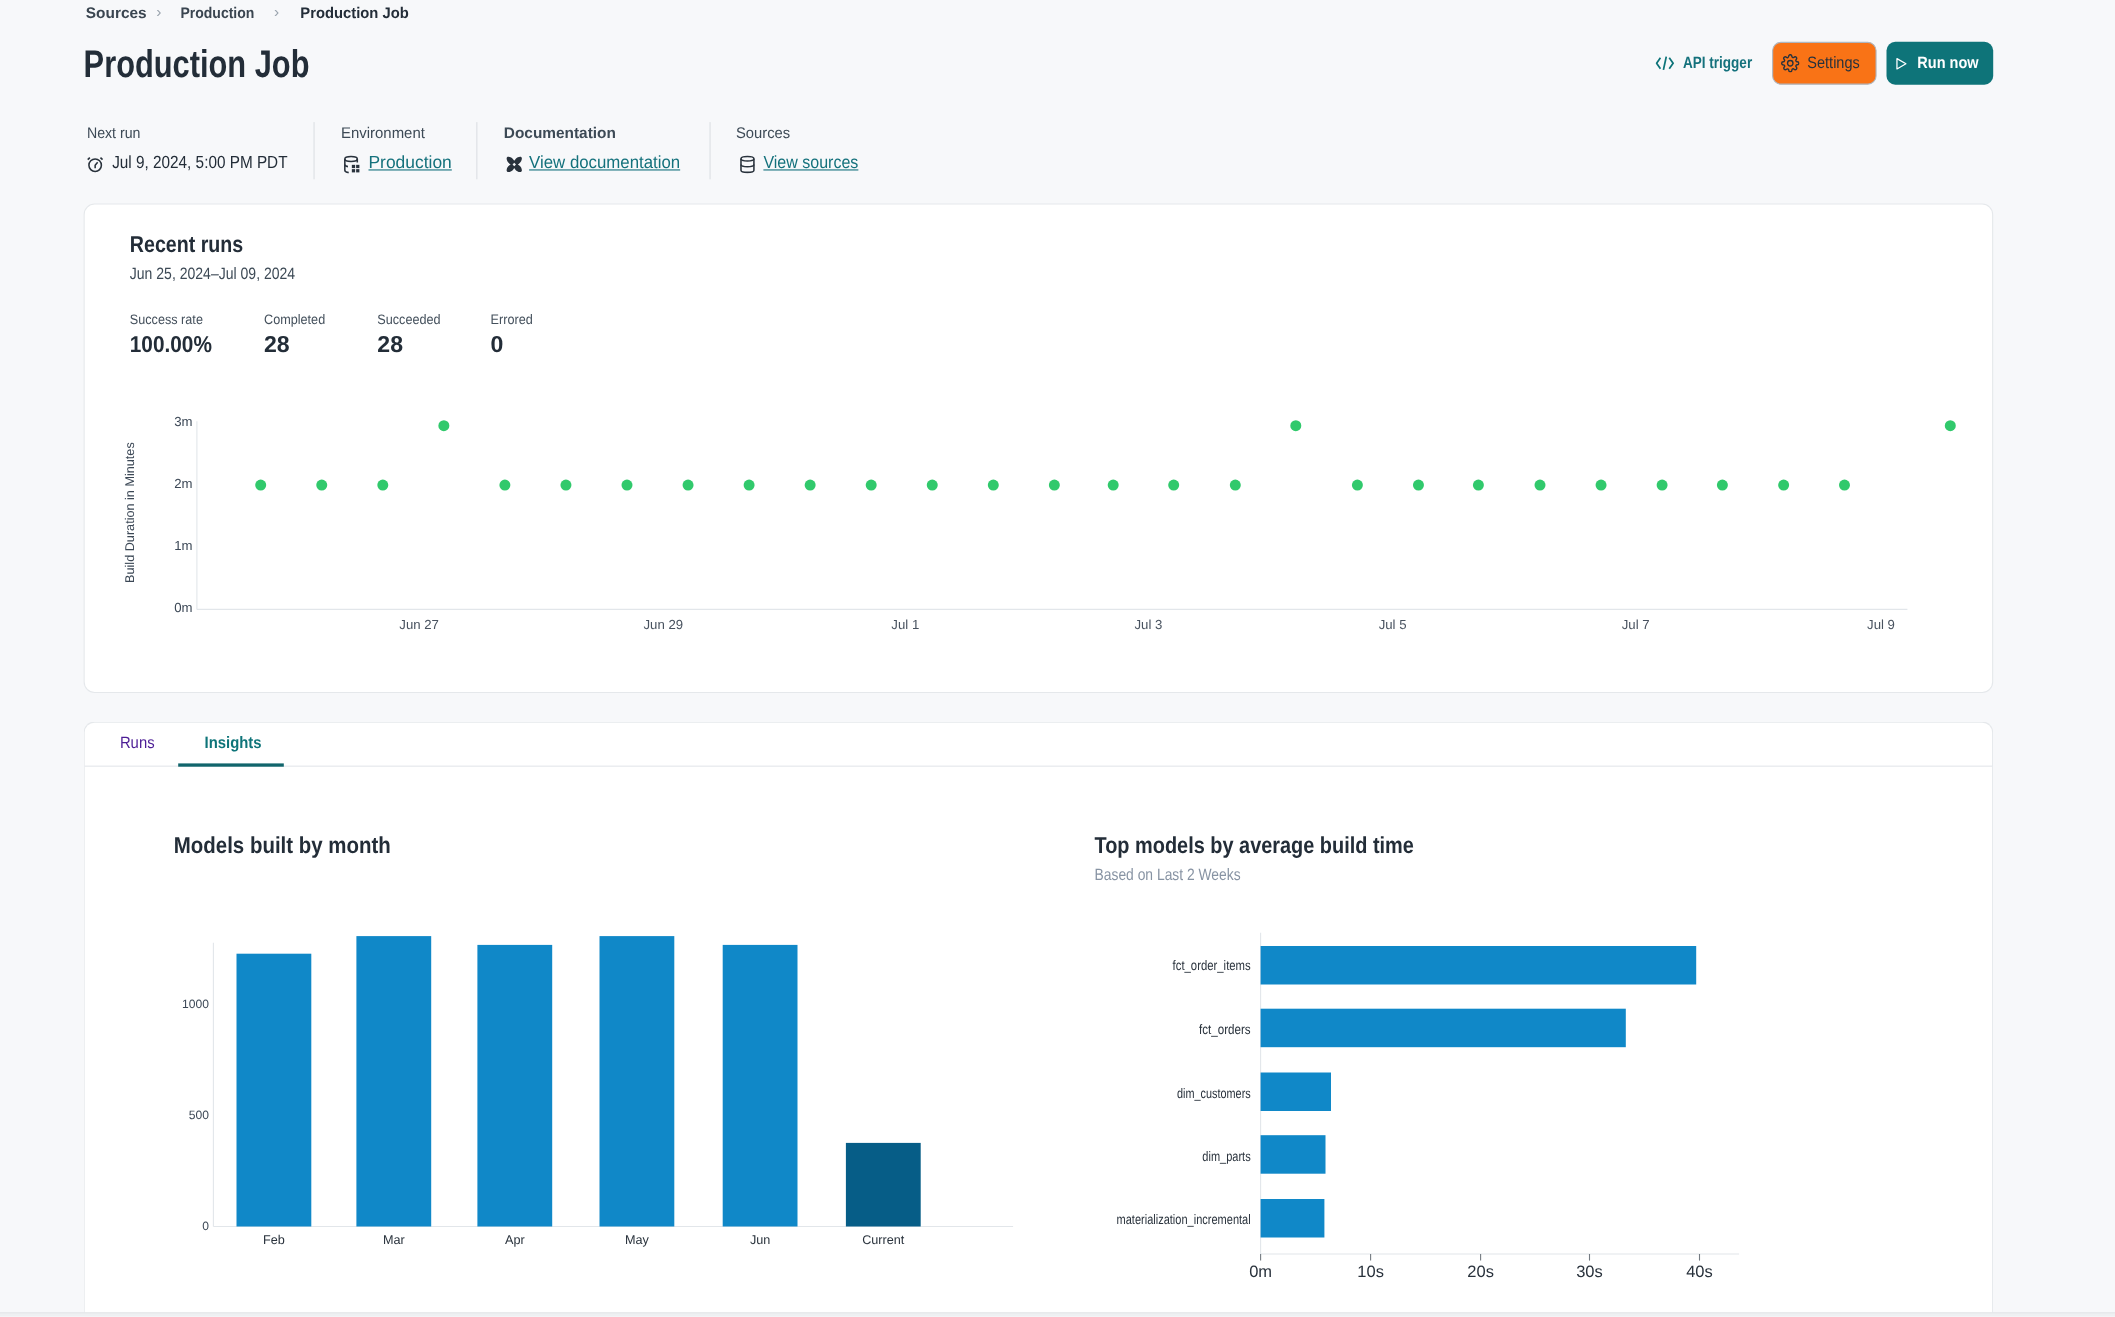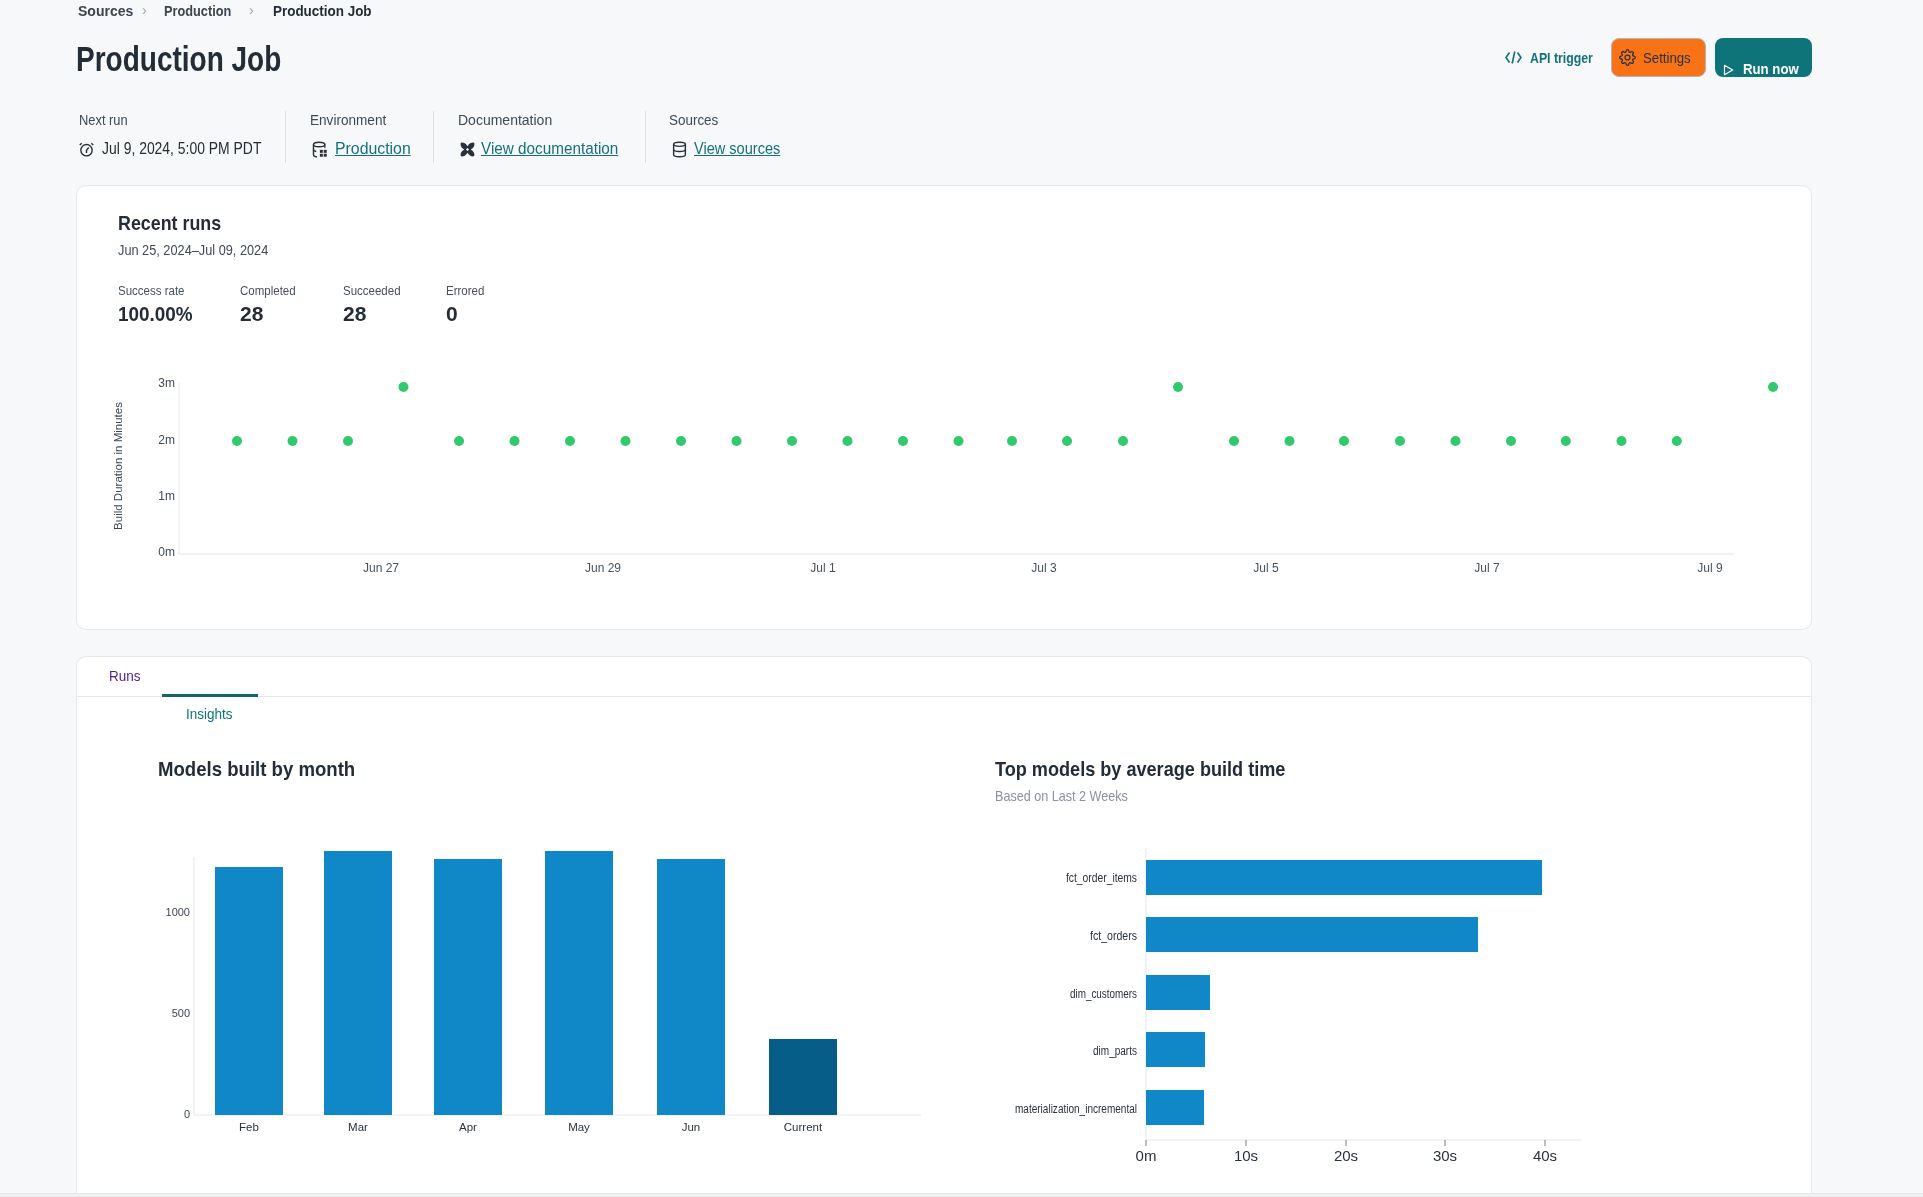--- a/index.html
+++ b/index.html
@@ -39,21 +39,21 @@
 </svg>
 <div class="abs sx teal" style="left:1530px; top:49px; font-size:15px; font-weight:700; transform:scaleX(0.82);">API trigger</div>
 
 <div class="abs" style="left:1611px; top:38px; width:95px; height:39px; background:#f97316; border:1px solid #aeb6bf; border-radius:8px; display:flex; align-items:center; justify-content:center; gap:7px;">
   <svg width="17" height="17" viewBox="0 0 24 24" fill="none" stroke="#29323c" stroke-width="1.8">
     <path d="M12 15.5a3.5 3.5 0 1 0 0-7 3.5 3.5 0 0 0 0 7z"></path>
     <path d="M19.4 15a1.65 1.65 0 0 0 .33 1.82l.06.06a2 2 0 1 1-2.83 2.83l-.06-.06a1.65 1.65 0 0 0-1.82-.33 1.65 1.65 0 0 0-1 1.51V21a2 2 0 1 1-4 0v-.09A1.65 1.65 0 0 0 9 19.4a1.65 1.65 0 0 0-1.82.33l-.06.06a2 2 0 1 1-2.83-2.83l.06-.06a1.65 1.65 0 0 0 .33-1.82 1.65 1.65 0 0 0-1.51-1H3a2 2 0 1 1 0-4h.09A1.65 1.65 0 0 0 4.6 9a1.65 1.65 0 0 0-.33-1.82l-.06-.06a2 2 0 1 1 2.83-2.83l.06.06a1.65 1.65 0 0 0 1.82.33H9a1.65 1.65 0 0 0 1-1.51V3a2 2 0 1 1 4 0v.09a1.65 1.65 0 0 0 1 1.51 1.65 1.65 0 0 0 1.82-.33l.06-.06a2 2 0 1 1 2.83 2.83l-.06.06a1.65 1.65 0 0 0-.33 1.82V9a1.65 1.65 0 0 0 1.51 1H21a2 2 0 1 1 0 4h-.09a1.65 1.65 0 0 0-1.51 1z"></path>
   </svg>
   <span class="sx" style="font-size:15px; color:#29323c; transform:scaleX(0.88);">Settings</span>
 </div>
-<div class="abs" style="left:1715px; top:38px; width:97px; height:39px; background:#0e7479; border-radius:8px; display:flex; align-items:flex-end; justify-content:center; gap:8px;">
+<div class="abs" style="left:1715px; top:38px; width:97px; height:39px; background:#0e7479; border-radius:8px; display:flex; align-items:center; justify-content:center; gap:8px;">
   <svg width="14" height="14" viewBox="0 0 24 24" fill="none" stroke="#fff" stroke-width="2" stroke-linejoin="round">
     <path d="M6 4l14 8-14 8z"></path>
   </svg>
   <span class="sx" style="font-size:15px; color:#fff; font-weight:700; transform:scaleX(0.88);">Run now</span>
 </div>
 
 <div class="abs sx" style="left:79px; top:112px; font-size:14px; color:#3d4a56; transform:scaleX(0.92);">Next run</div>
 <svg class="abs" style="left:78px; top:141px;" width="17" height="17" viewBox="0 0 24 24" fill="none" stroke="#29323c" stroke-width="2">
   <circle cx="12" cy="13" r="8"></circle>
   <path d="M12 17v-4l3.2-3.8"></path>
@@ -74,21 +74,21 @@
     <rect x="12.5" y="12.5" width="4.2" height="4.2"></rect>
     <rect x="18" y="12.5" width="4.2" height="4.2"></rect>
     <rect x="12.5" y="18" width="4.2" height="4.2"></rect>
     <rect x="18" y="18" width="4.2" height="4.2"></rect>
   </g>
 </svg>
 <a class="abs sx teal" style="left:335px; top:140px; font-size:16px; transform:scaleX(0.99);">Production</a>
 
 <div class="abs" style="left:433px; top:111px; width:1px; height:52px; background:#dcdfe3;"></div>
 
-<div class="abs" style="left:458px; top:112px; font-size:14px; color:#3d4a56;">Documentation</div>
+<div class="abs" style="left:458px; top:112px; font-size:14px; color:#3d4a56;font-weight:bold;">Documentation</div>
 <svg class="abs" style="left:459px; top:141px;" width="17" height="17" viewBox="0 0 24 24" fill="#29323c" fill-rule="evenodd">
   <path d="M4.2 2.2 C7 2.2 9.5 3.6 11 5.9 L12 7.4 L13 5.9 C14.5 3.6 17 2.2 19.8 2.2 C20.9 2.2 21.8 3.1 21.8 4.2 C21.8 7 20.4 9.5 18.1 11 L16.6 12 L18.1 13 C20.4 14.5 21.8 17 21.8 19.8 C21.8 20.9 20.9 21.8 19.8 21.8 C17 21.8 14.5 20.4 13 18.1 L12 16.6 L11 18.1 C9.5 20.4 7 21.8 4.2 21.8 C3.1 21.8 2.2 20.9 2.2 19.8 C2.2 17 3.6 14.5 5.9 13 L7.4 12 L5.9 11 C3.6 9.5 2.2 7 2.2 4.2 C2.2 3.1 3.1 2.2 4.2 2.2 Z M12 9.8 L14.2 12 L12 14.2 L9.8 12 Z"></path>
 </svg>
 <a class="abs sx teal" style="left:481px; top:140px; font-size:16px; transform:scaleX(0.955);">View documentation</a>
 
 <div class="abs" style="left:645px; top:111px; width:1px; height:52px; background:#dcdfe3;"></div>
 
 <div class="abs sx" style="left:669px; top:112px; font-size:14px; color:#3d4a56; transform:scaleX(0.96);">Sources</div>
 <svg class="abs" style="left:671px; top:141px;" width="17" height="17" viewBox="0 0 24 24" fill="none" stroke="#29323c" stroke-width="2">
   <ellipse cx="12" cy="4.7" rx="8.3" ry="2.9"></ellipse>
@@ -156,21 +156,21 @@
     <circle cx="1435" cy="81" r="5"></circle>
     <circle cx="1489.8" cy="81" r="5"></circle>
     <circle cx="1545.5" cy="81" r="5"></circle>
     <circle cx="1600.8" cy="81" r="5"></circle>
     <circle cx="1697" cy="27" r="5"></circle>
   </g>
 </svg>
 
 <div class="card" style="left:76px; top:656px; width:1736px; height:538px; border-radius:10px 10px 0 0; border-bottom:none;"></div>
 <div class="abs" style="left:109px; top:667px; font-size:15px; color:#4c1d95;"><span class="sx" style="transform:scaleX(0.9);">Runs</span></div>
-<div class="abs" style="left:186px; top:667px; font-size:15px; font-weight:400; color:#0e7479;margin-top:38px;"><span class="sx" style="transform:scaleX(0.9);">Insights</span></div>
+<div class="abs" style="left:186px; top:667px; font-size:15px; font-weight:700; color:#0e7479;"><span class="sx" style="transform:scaleX(0.9);">Insights</span></div>
 <div class="abs" style="left:77px; top:696px; width:1734px; height:1px; background:#e3e6ea;"></div>
 <div class="abs" style="left:162px; top:694px; width:96px; height:3px; background:#11656c;"></div>
 
 <div class="abs sx" style="left:158px; top:757px; font-size:21px; font-weight:700; color:#232d38; transform:scaleX(0.885);">Models built by month</div>
 <svg class="abs" style="left:76px; top:820px;" width="860" height="377" viewBox="0 0 860 377">
   <line x1="118" y1="37" x2="118" y2="295" stroke="#e2e6ea" stroke-width="1"></line>
   <line x1="118" y1="295" x2="845" y2="295" stroke="#e2e6ea" stroke-width="1"></line>
   <g font-size="11" fill="#3c4856" text-anchor="end" font-family="Liberation Sans, sans-serif">
     <text x="114" y="96">1000</text>
     <text x="114" y="197">500</text>

